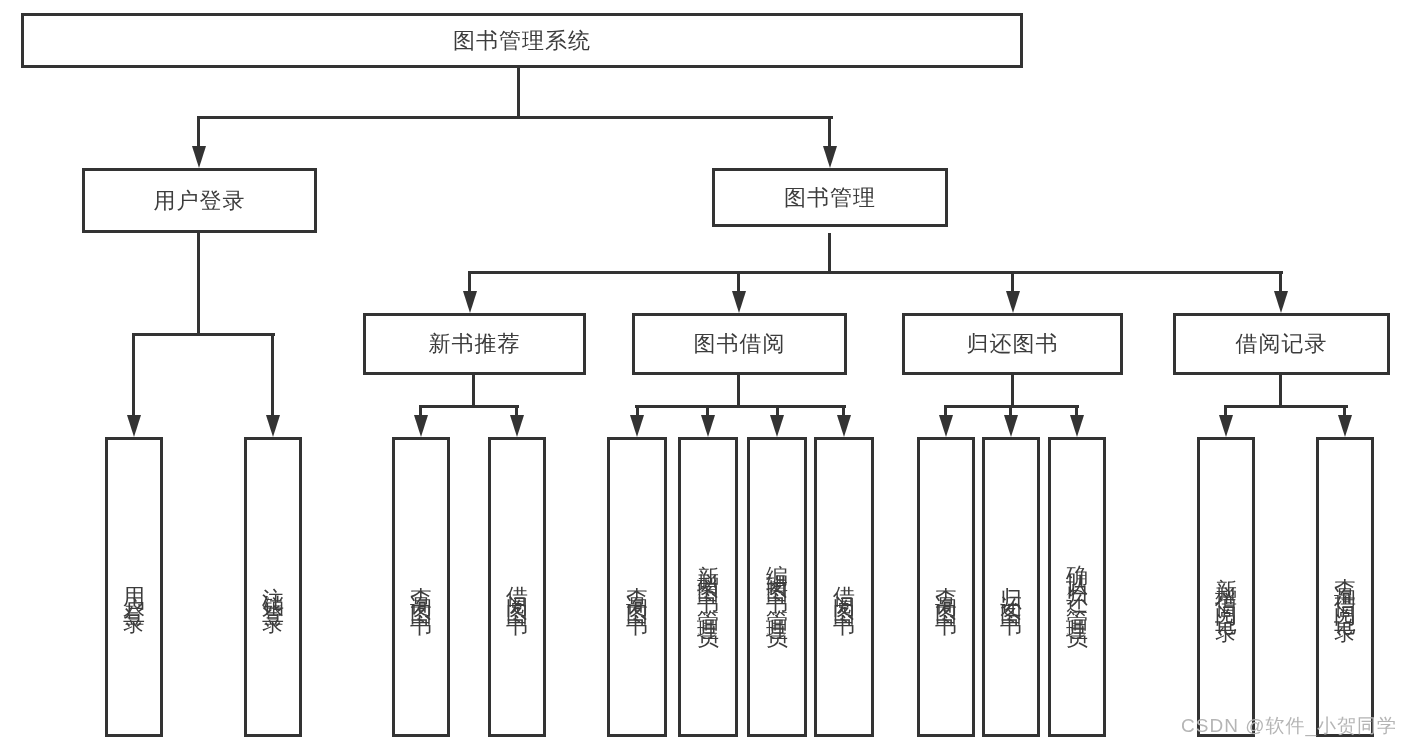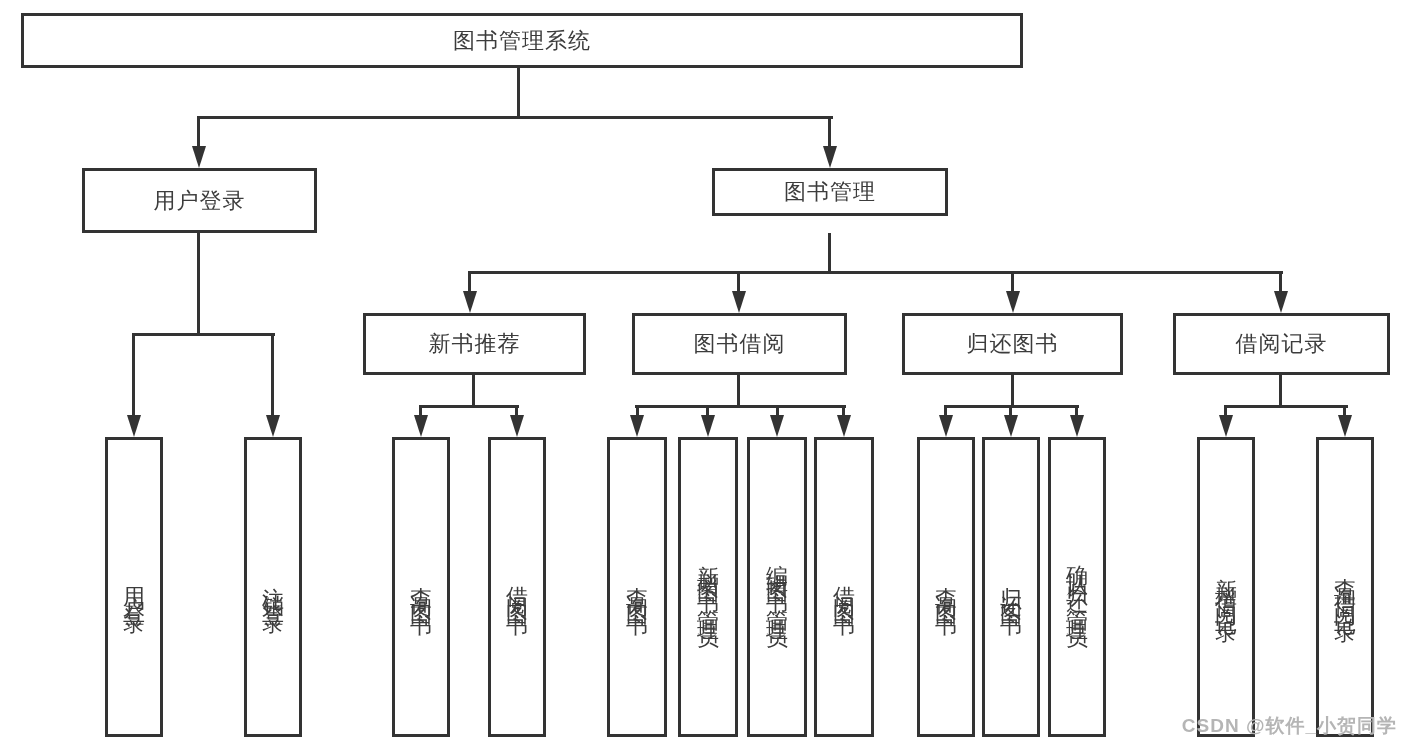--- a/index.html
+++ b/index.html
@@ -42,39 +42,38 @@
     border-left:7px solid transparent;
     border-right:7px solid transparent;
     border-top:22px solid var(--line);
   }
   .watermark{
     position:absolute;
     right:8px;bottom:8px;
     font-size:19px;color:var(--watermark);
     letter-spacing:1px;
     white-space:nowrap;
-    font-weight:bold;
   }
 </style>
 </head>
 <body>
 
 <div class="canvas">
 
   <div class="node" style="left:21px;top:13px;width:1002px;height:55px;">图书管理系统</div>
 
   <div class="v" style="left:517px;top:68px;width:3px;height:50px;"></div>
   <div class="h" style="left:197px;top:116px;width:636px;height:3px;"></div>
   <div class="v" style="left:197px;top:116px;width:3px;height:32px;"></div>
   <div class="arrow" style="left:192px;top:146px;"></div>
   <div class="v" style="left:828px;top:116px;width:3px;height:32px;"></div>
   <div class="arrow" style="left:823px;top:146px;"></div>
 
   <div class="node" style="left:82px;top:168px;width:235px;height:65px;">用户登录</div>
-  <div class="node" style="left:712px;top:168px;width:236px;height:48px;">图书管理</div>
+  <div class="node" style="left:712px;top:168px;width:236px;height:59px;">图书管理</div>
 
   <div class="v" style="left:197px;top:233px;width:3px;height:102px;"></div>
   <div class="h" style="left:132px;top:333px;width:143px;height:3px;"></div>
   <div class="v" style="left:132px;top:333px;width:3px;height:84px;"></div>
   <div class="arrow" style="left:127px;top:415px;"></div>
   <div class="v" style="left:271px;top:333px;width:3px;height:84px;"></div>
   <div class="arrow" style="left:266px;top:415px;"></div>
 
   <div class="v" style="left:828px;top:233px;width:3px;height:40px;"></div>
   <div class="h" style="left:468px;top:271px;width:815px;height:3px;"></div>

